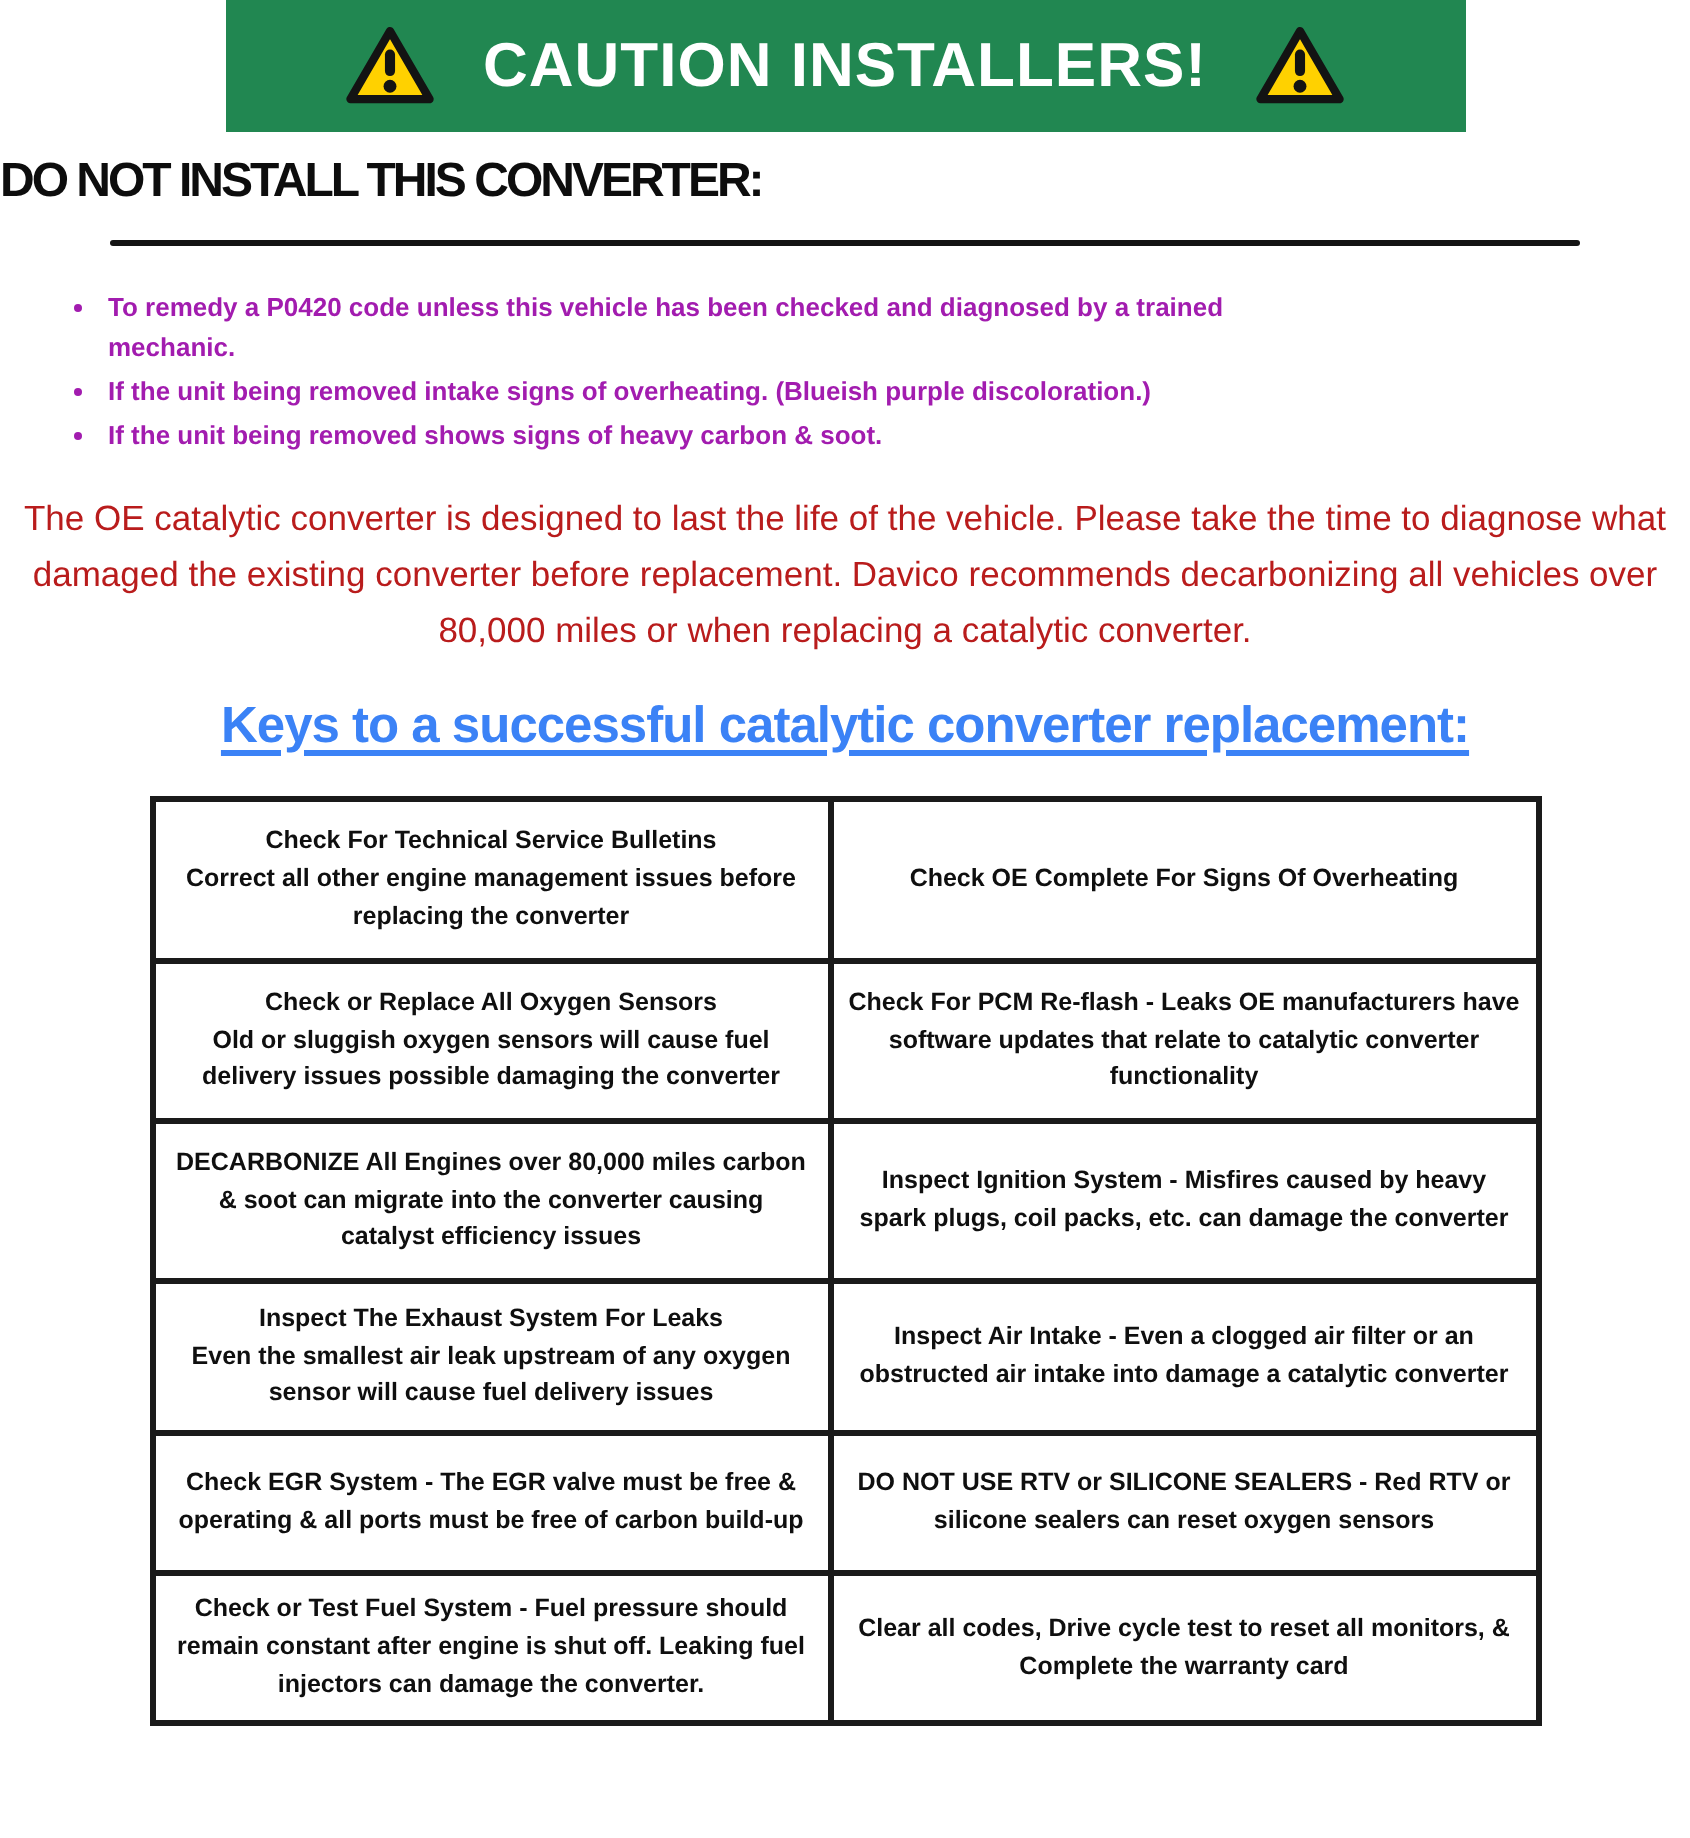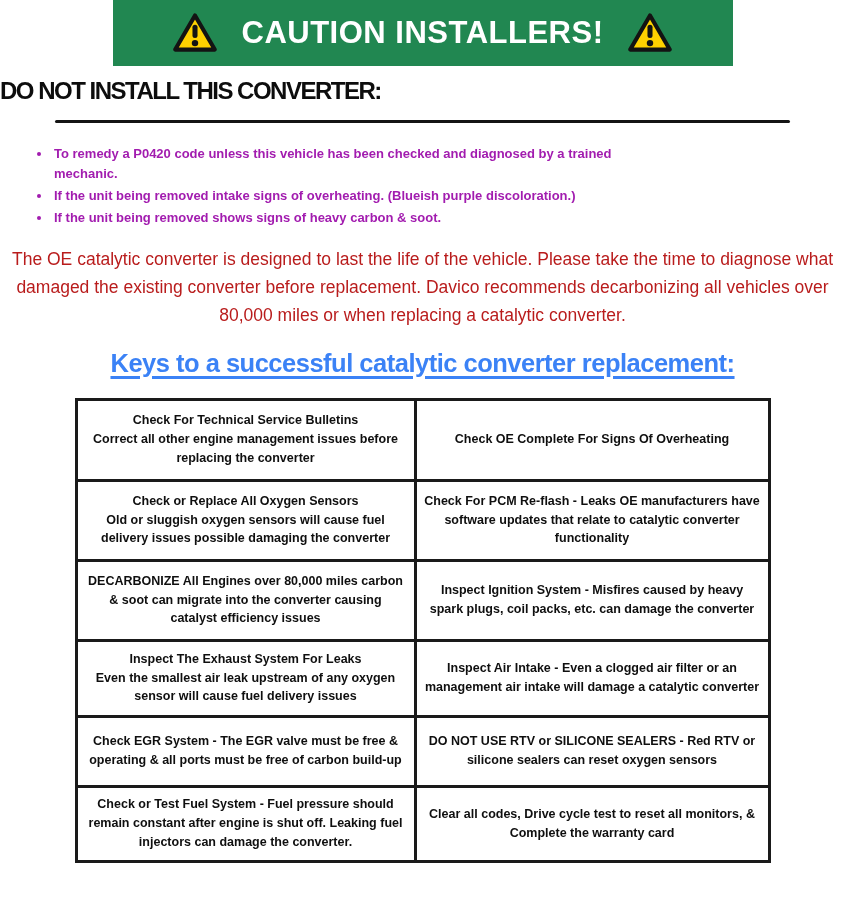--- a/index.html
+++ b/index.html
@@ -173,21 +173,21 @@
 Old or sluggish oxygen sensors will cause fuel delivery issues possible damaging the converter</td>
         <td>Check For PCM Re-flash - Leaks OE manufacturers have software updates that relate to catalytic converter functionality</td>
       </tr>
       <tr class="row-3">
         <td>DECARBONIZE All Engines over 80,000 miles carbon &amp; soot can migrate into the converter causing catalyst efficiency issues</td>
         <td>Inspect Ignition System - Misfires caused by heavy spark plugs, coil packs, etc. can damage the converter</td>
       </tr>
       <tr class="row-4">
         <td>Inspect The Exhaust System For Leaks
 Even the smallest air leak upstream of any oxygen sensor will cause fuel delivery issues</td>
-        <td>Inspect Air Intake - Even a clogged air filter or an management air intake will damage a catalytic converter</td>
+        <td>Inspect Air Intake - Even a clogged air filter or an obstructed air intake into damage a catalytic converter</td>
       </tr>
       <tr class="row-5">
         <td>Check EGR System - The EGR valve must be free &amp; operating &amp; all ports must be free of carbon build-up</td>
         <td>DO NOT USE RTV or SILICONE SEALERS - Red RTV or silicone sealers can reset oxygen sensors</td>
       </tr>
       <tr class="row-6">
         <td>Check or Test Fuel System - Fuel pressure should remain constant after engine is shut off.  Leaking fuel injectors can damage the converter.</td>
         <td>Clear all codes,  Drive cycle test to reset all monitors, &amp; Complete the warranty card</td>
       </tr>
     </tbody>

